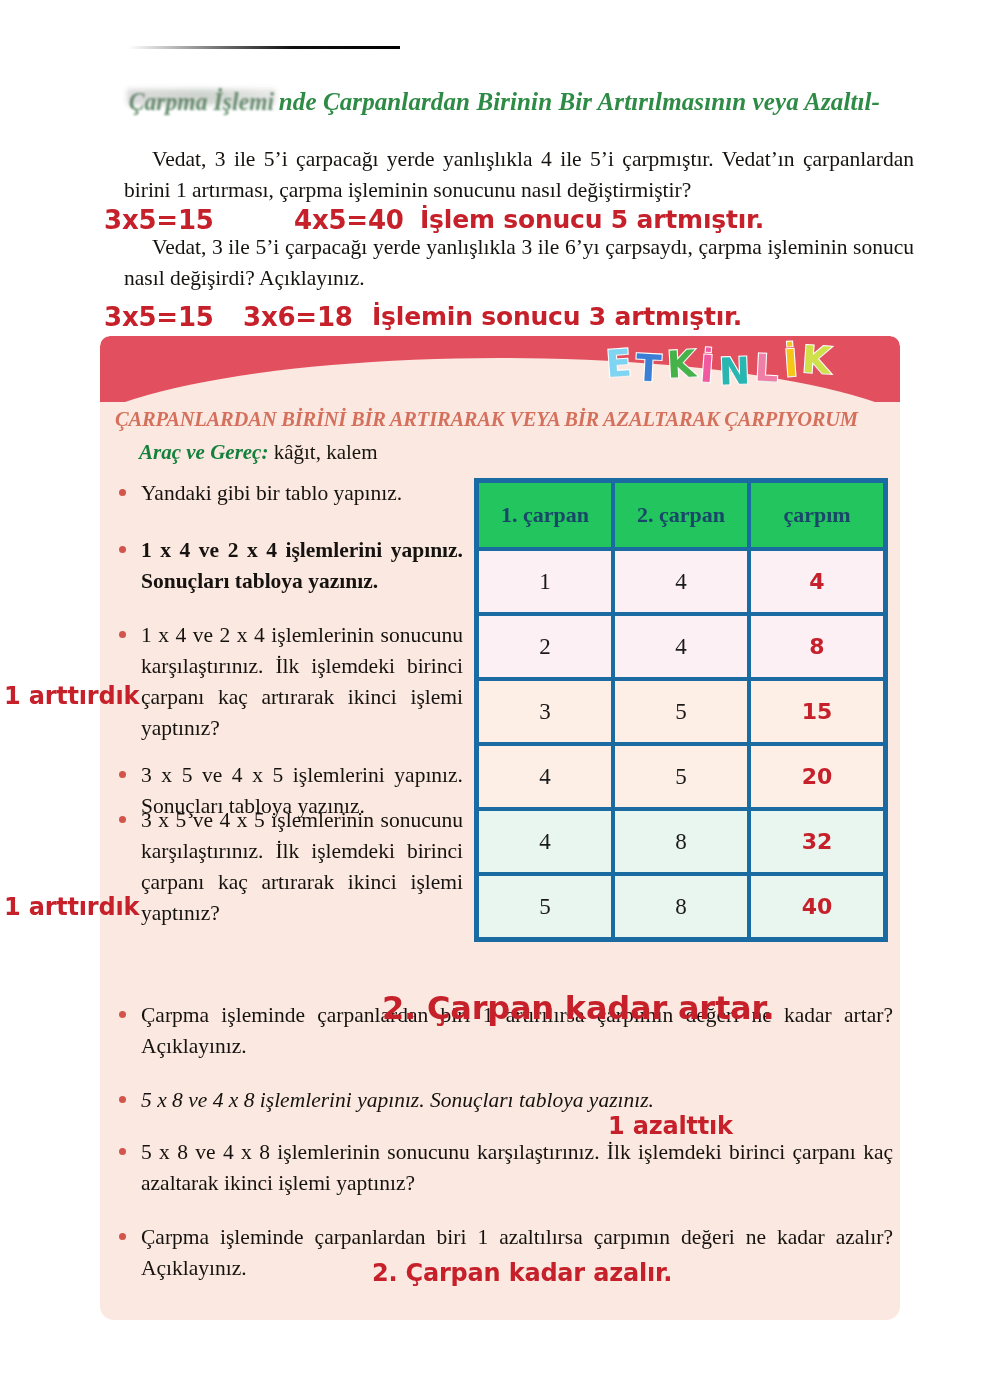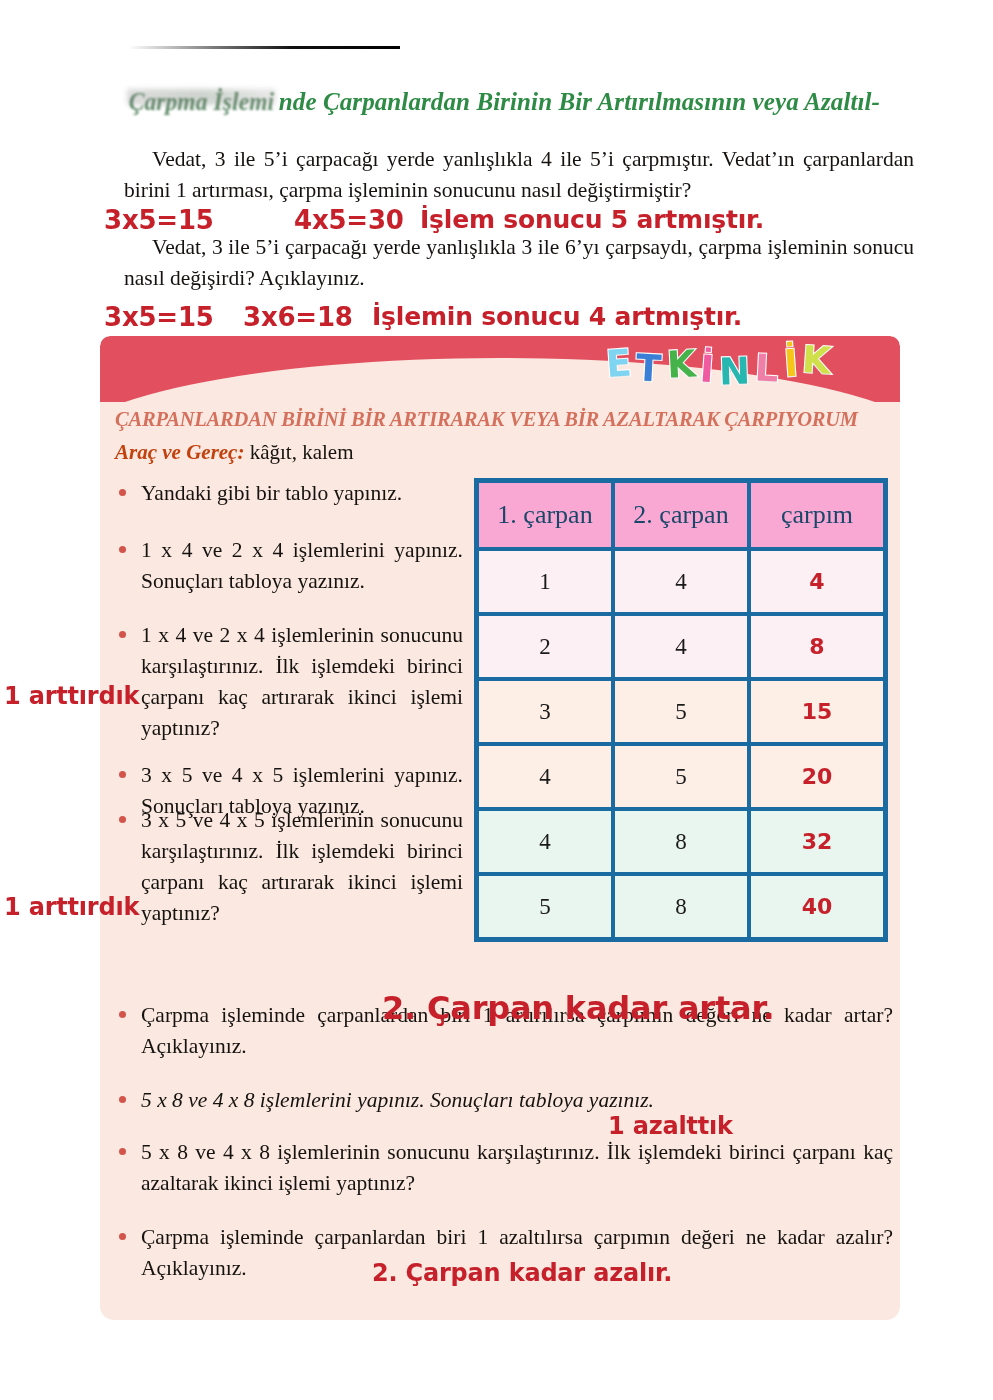--- a/index.html
+++ b/index.html
@@ -105,21 +105,21 @@
     font-style:italic;font-weight:bold;font-size:20.5px;
     color:#d4705c;
     letter-spacing:-.2px;
     white-space:nowrap;
   }
   .act-mat{
     position:absolute;left:15px;top:104px;
     font-size:21px;color:#17140f;
   }
   .act-mat b{
-    font-style:italic;font-weight:bold;color:#c2410c;
+    font-style:italic;font-weight:bold;color:#15803d;margin-left:24px;
   }
 
   
   .bullet{
     position:absolute;
     font-size:21.5px;line-height:31px;
     color:#15120f;
   }
   .bullet::before{
     content:"";
@@ -138,70 +138,70 @@
   }
   .tbl td,.tbl th{
     width:130px;height:59px;
     border:2px solid #1b6ba3;
     text-align:center;vertical-align:middle;
     font-family:"Liberation Serif", serif;
     font-size:23px;font-weight:normal;
     color:#1a1a1a;
   }
   .tbl th{
-    background:#f9a8d4;
+    background:#22c55e;
     color:#194769;
-    font-size:26px;font-weight:normal;
+    font-size:22px;font-weight:bold;
     height:62px;
   }
   .tbl td.prod{
     font-family:"DejaVu Sans", sans-serif;
     font-weight:bold;font-size:22px;color:#c6202a;
   }
   .rw-pink td{background:#fdf0f4;}
   .rw-peach td{background:#fdeee6;}
   .rw-mint td{background:#e9f5ef;}
 </style>
 </head>
 <body>
 
 <div class="scan-line"></div>
 
 <h1 class="page-title"><span class="smudge">Çarpma İşlemi</span><span>nde Çarpanlardan Birinin Bir Artırılmasının veya Azaltıl-</span><br></h1>
 
 <div class="para" style="left:124px;top:144px;width:790px;"><span class="ind"></span><span>Vedat, 3 ile 5’i çarpacağı yerde yanlışlıkla 4 ile 5’i çarpmıştır. Vedat’ın çarpanlardan birini 1 artırması, çarpma işleminin sonucunu nasıl değiştirmiştir?</span></div>
 
 <div class="redmark" style="left:104px;top:205px;font-size:26px;">3x5=15</div>
-<div class="redmark" style="left:294px;top:205px;font-size:26px;">4x5=30</div>
+<div class="redmark" style="left:294px;top:205px;font-size:26px;">4x5=40</div>
 <div class="redmark" style="left:420px;top:205px;font-size:25px;">İşlem sonucu 5 artmıştır.</div>
 
 <div class="para" style="left:124px;top:232px;width:790px;"><span class="ind"></span><span>Vedat, 3 ile 5’i çarpacağı yerde yanlışlıkla 3 ile 6’yı çarpsaydı, çarpma işleminin sonucu nasıl değişirdi? Açıklayınız.</span></div>
 
 <div class="redmark" style="left:104px;top:302px;font-size:26px;">3x5=15</div>
 <div class="redmark" style="left:243px;top:302px;font-size:26px;">3x6=18</div>
-<div class="redmark" style="left:372px;top:302px;font-size:25px;">İşlemin sonucu 4 artmıştır.</div>
+<div class="redmark" style="left:372px;top:302px;font-size:25px;">İşlemin sonucu 3 artmıştır.</div>
 
 <div class="panel">
 
   <div class="panel-banner"></div>
 
   <div class="etkinlik">
     <span>E</span><span>T</span><span>K</span><span>İ</span><span>N</span><span>L</span><span>İ</span><span>K</span>
   </div>
 
   <div class="panel-wave"></div>
 
   <div class="act-title">ÇARPANLARDAN BİRİNİ BİR ARTIRARAK VEYA BİR AZALTARAK ÇARPIYORUM</div>
 
   <div class="act-mat"><b>Araç ve Gereç:</b> <span>kâğıt, kalem</span></div>
 
 </div>
 
 <div class="bullet" style="left:141px;top:478px;width:322px;">Yandaki gibi bir tablo yapınız.</div>
-<div class="bullet just" style="left:141px;top:535px;width:322px;">1 x 4 ve 2 x 4 işlemlerini yapınız. Sonuçları tabloya yazınız.</div>
+<div class="bullet just" style="left:141px;top:535px;width:322px;font-weight:bold;">1 x 4 ve 2 x 4 işlemlerini yapınız. Sonuçları tabloya yazınız.</div>
 <div class="bullet just" style="left:141px;top:620px;width:322px;">1 x 4 ve 2 x 4 işlemlerinin sonucunu karşılaştırınız. İlk işlemdeki birinci çarpanı kaç artırarak ikinci işlemi yaptınız?</div>
 <div class="bullet just" style="left:141px;top:760px;width:322px;">3 x 5 ve 4 x 5 işlemlerini yapınız. Sonuçları tabloya yazınız.</div>
 <div class="bullet just" style="left:141px;top:805px;width:322px;">3 x 5 ve 4 x 5 işlemlerinin sonucunu karşılaştırınız. İlk işlemdeki birinci çarpanı kaç artırarak ikinci işlemi yaptınız?</div>
 
 <div class="redmark" style="left:4px;top:682px;font-size:24px;">1 arttırdık</div>
 <div class="redmark" style="left:4px;top:893px;font-size:24px;">1 arttırdık</div>
 
 <table class="tbl">
   <thead>
     <tr>

